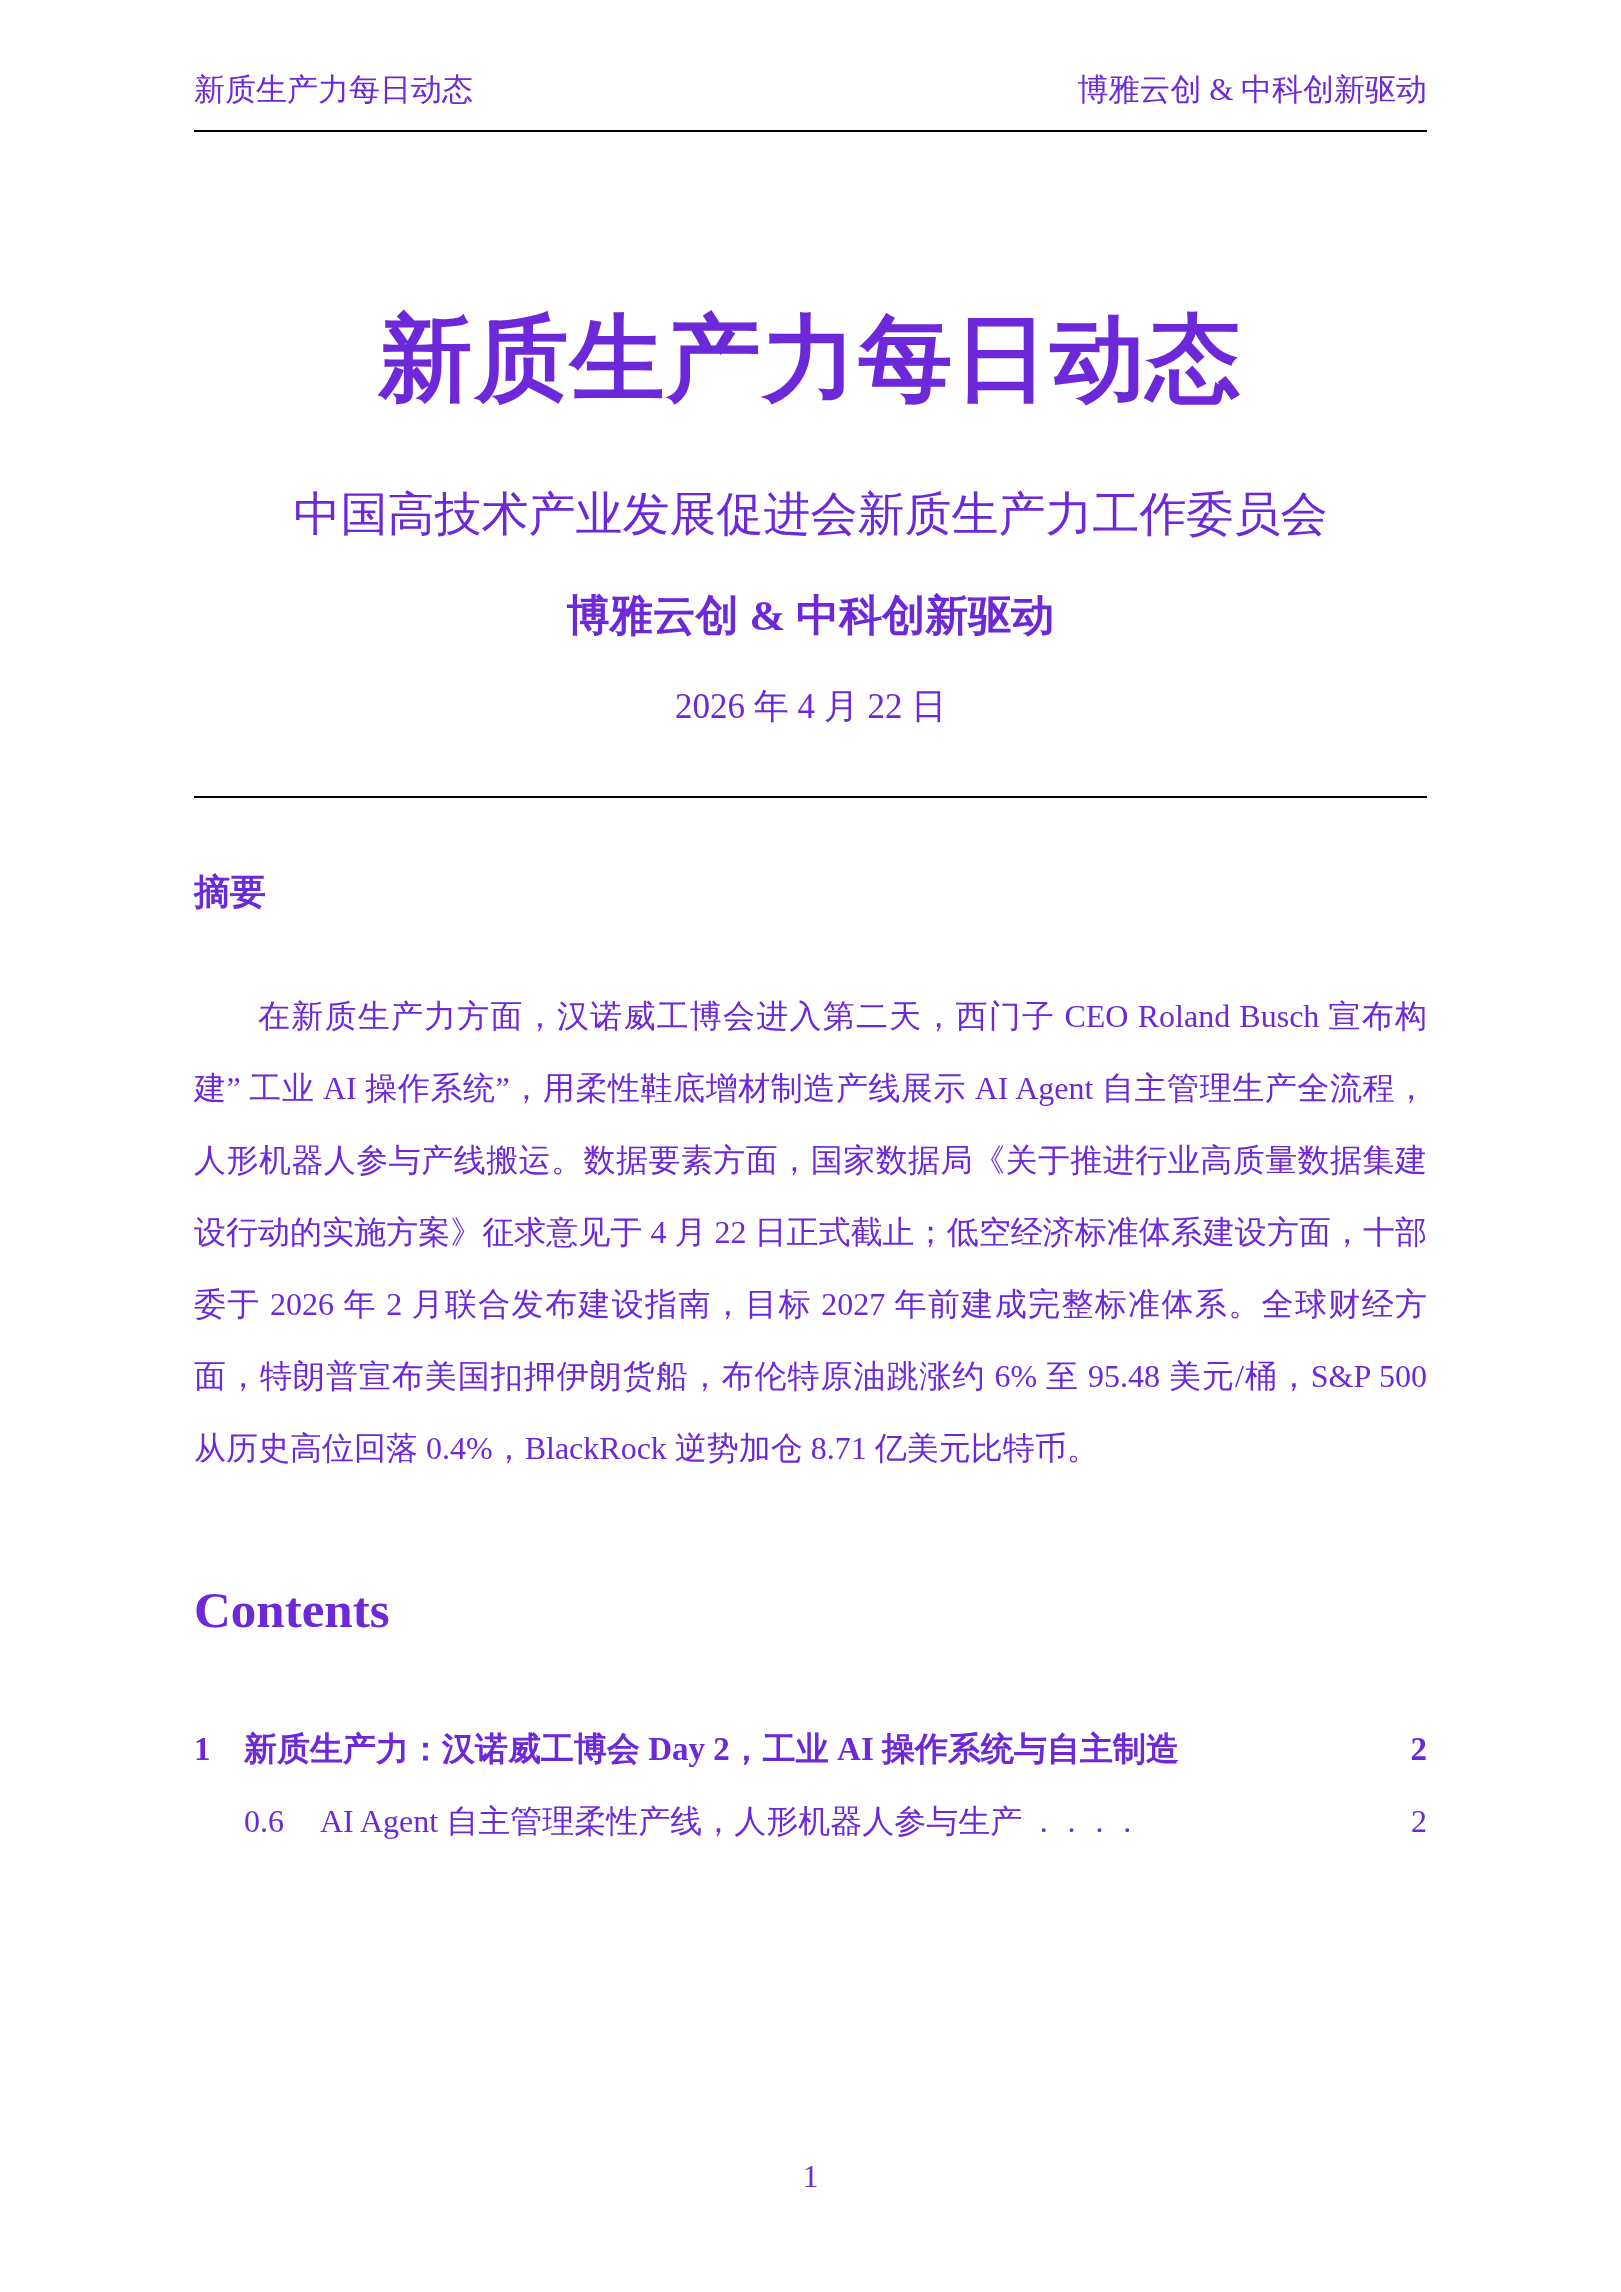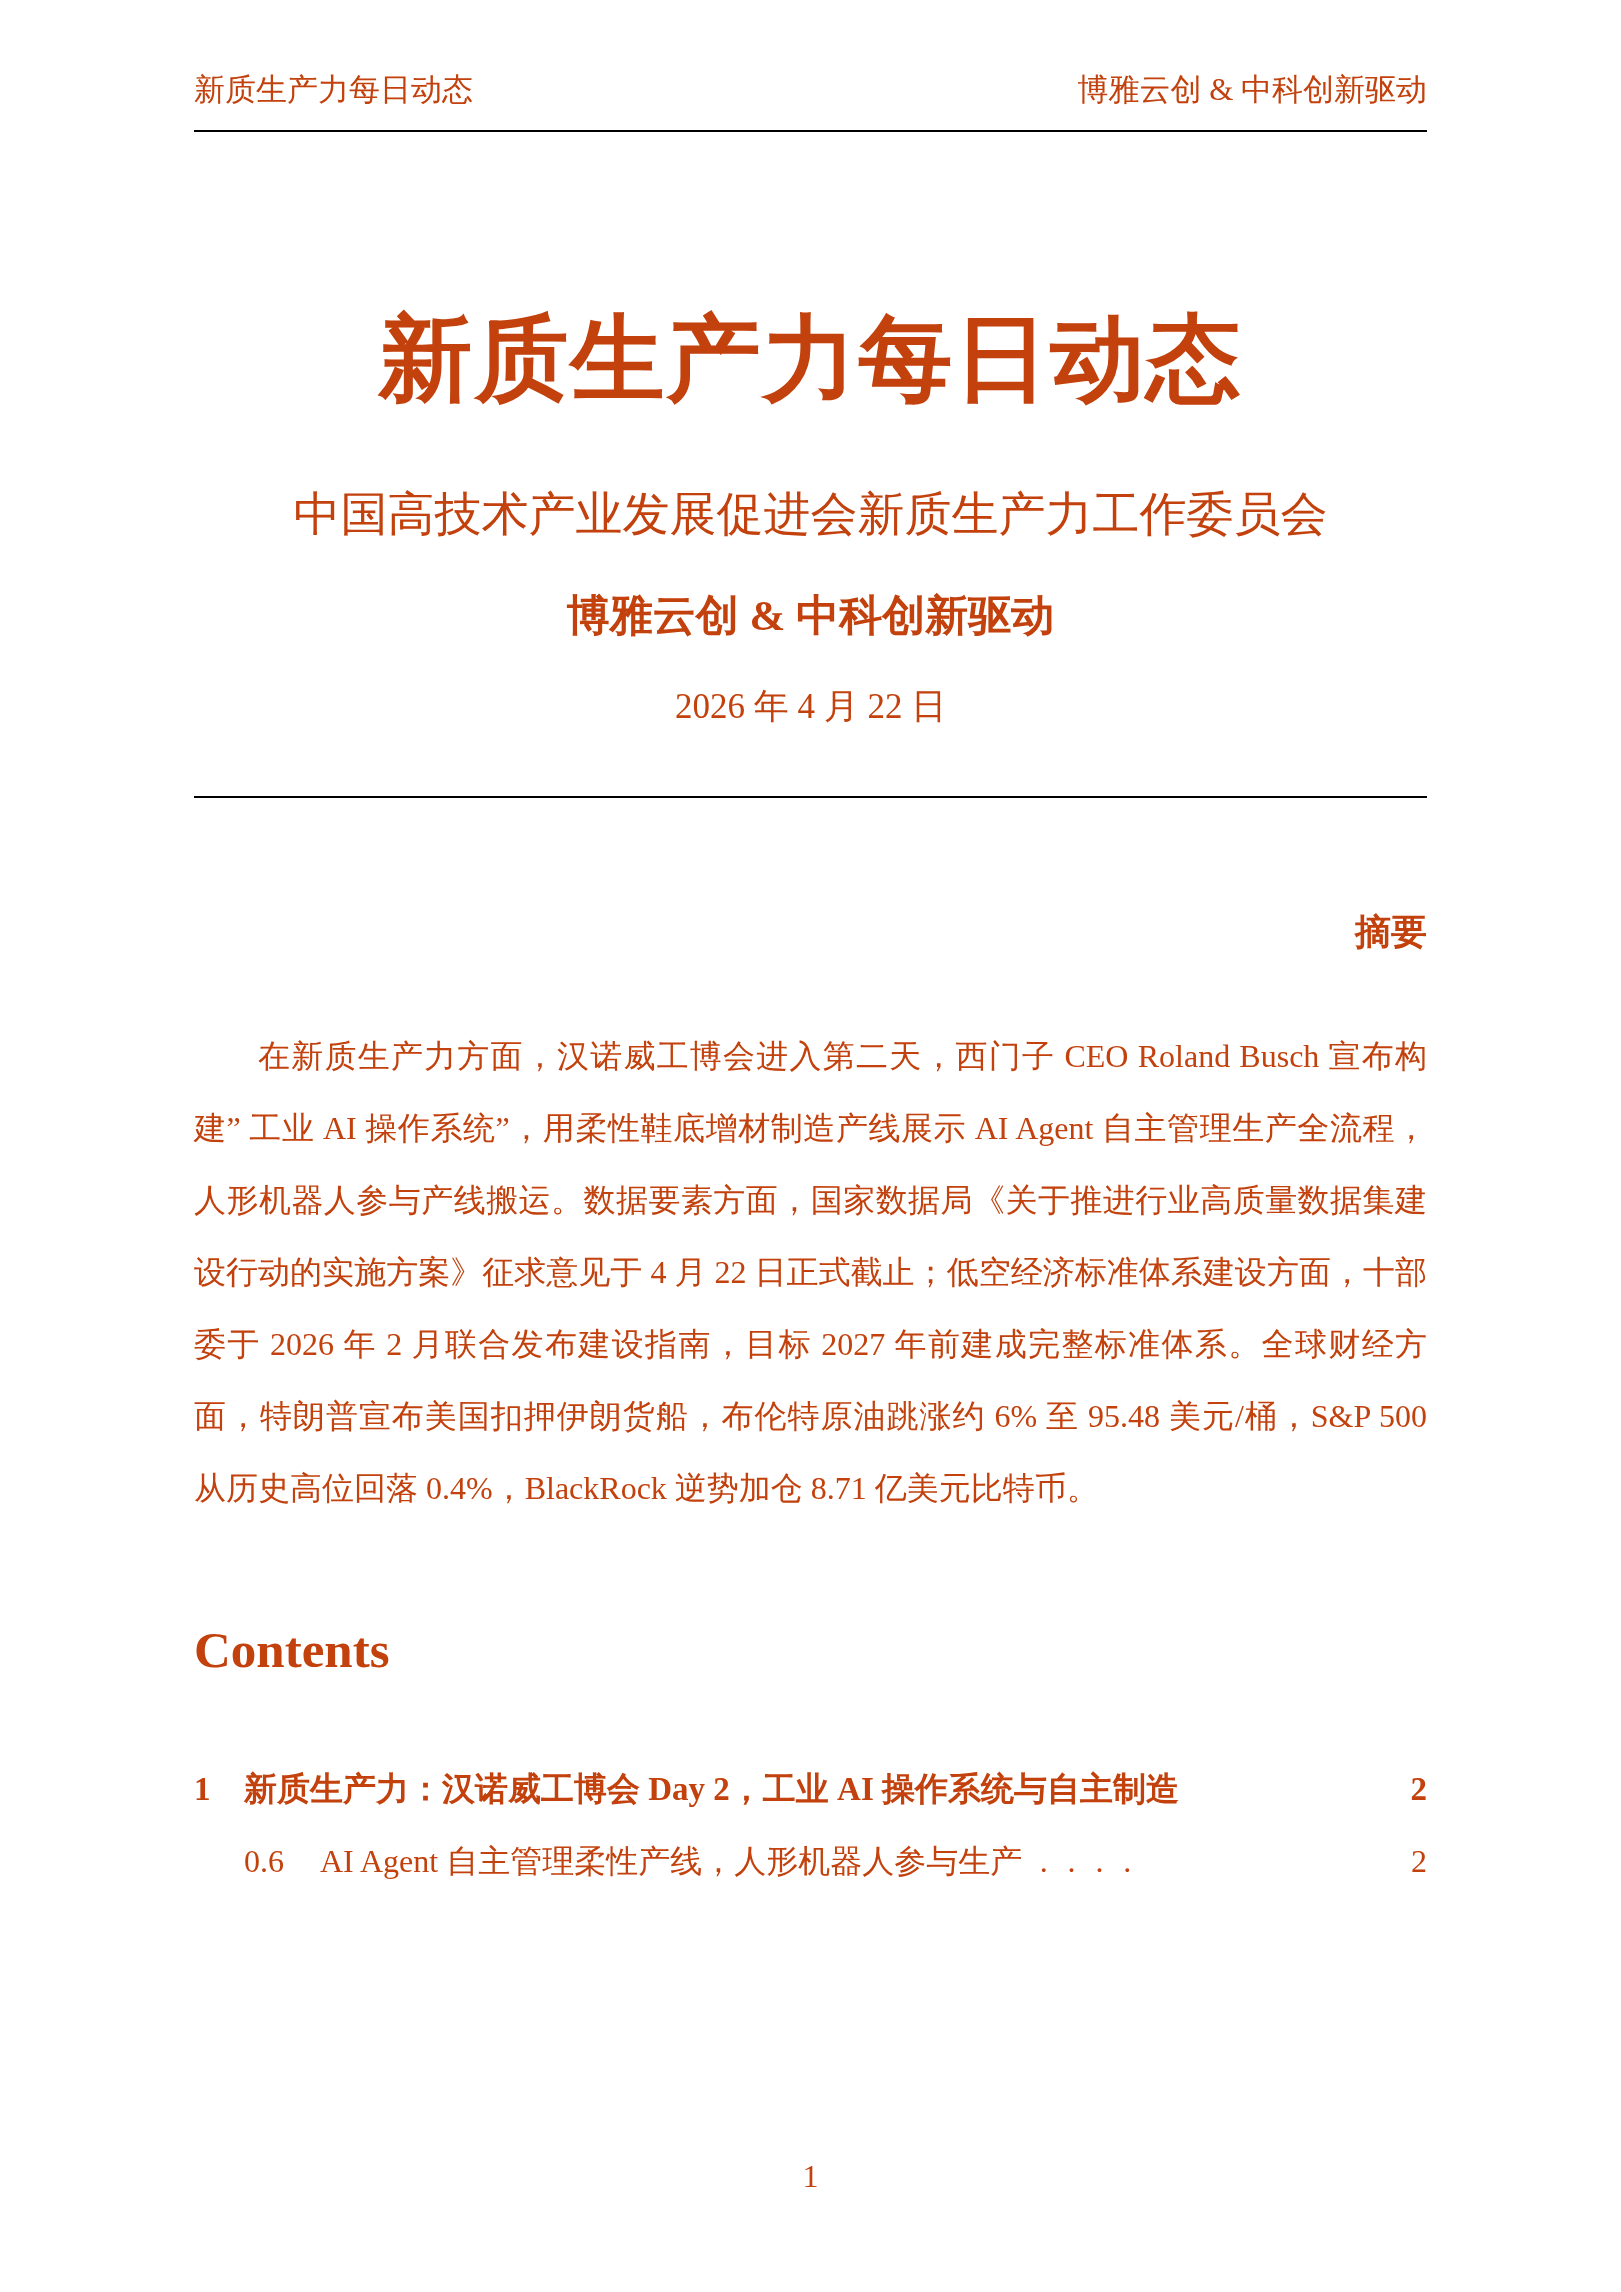--- a/index.html
+++ b/index.html
@@ -6,21 +6,21 @@
     margin: 0;
     padding: 0;
     background: #888;
   }
   .page {
     position: relative;
     width: 1621px;
     height: 2293px;
     margin: 0 auto;
     background: #ffffff;
-    color: #c2410c;
+    color: #6d28d9;
     font-family: "Liberation Serif", "DejaVu Serif", serif;
     overflow: hidden;
   }
   .content {
     margin: 0 194px;
   }
   .running-header {
     display: flex;
     justify-content: space-between;
     align-items: baseline;
@@ -58,22 +58,22 @@
     margin-top: 42px;
     text-align: center;
     font-size: 35px;
     line-height: 44px;
   }
   .rule2 {
     margin-top: 67px;
     border-top: 2.9px solid #000;
   }
   .abstract-heading {
-    margin-top: 112px;
-    text-align: right;
+    margin-top: 72px;
+    text-align: left;
     font-size: 36px;
     line-height: 45px;
     font-weight: bold;
   }
   .abstract-text {
     margin: 65px 0 0 0;
     font-size: 32px;
     line-height: 72px;
     text-align: justify;
     text-indent: 2em;

